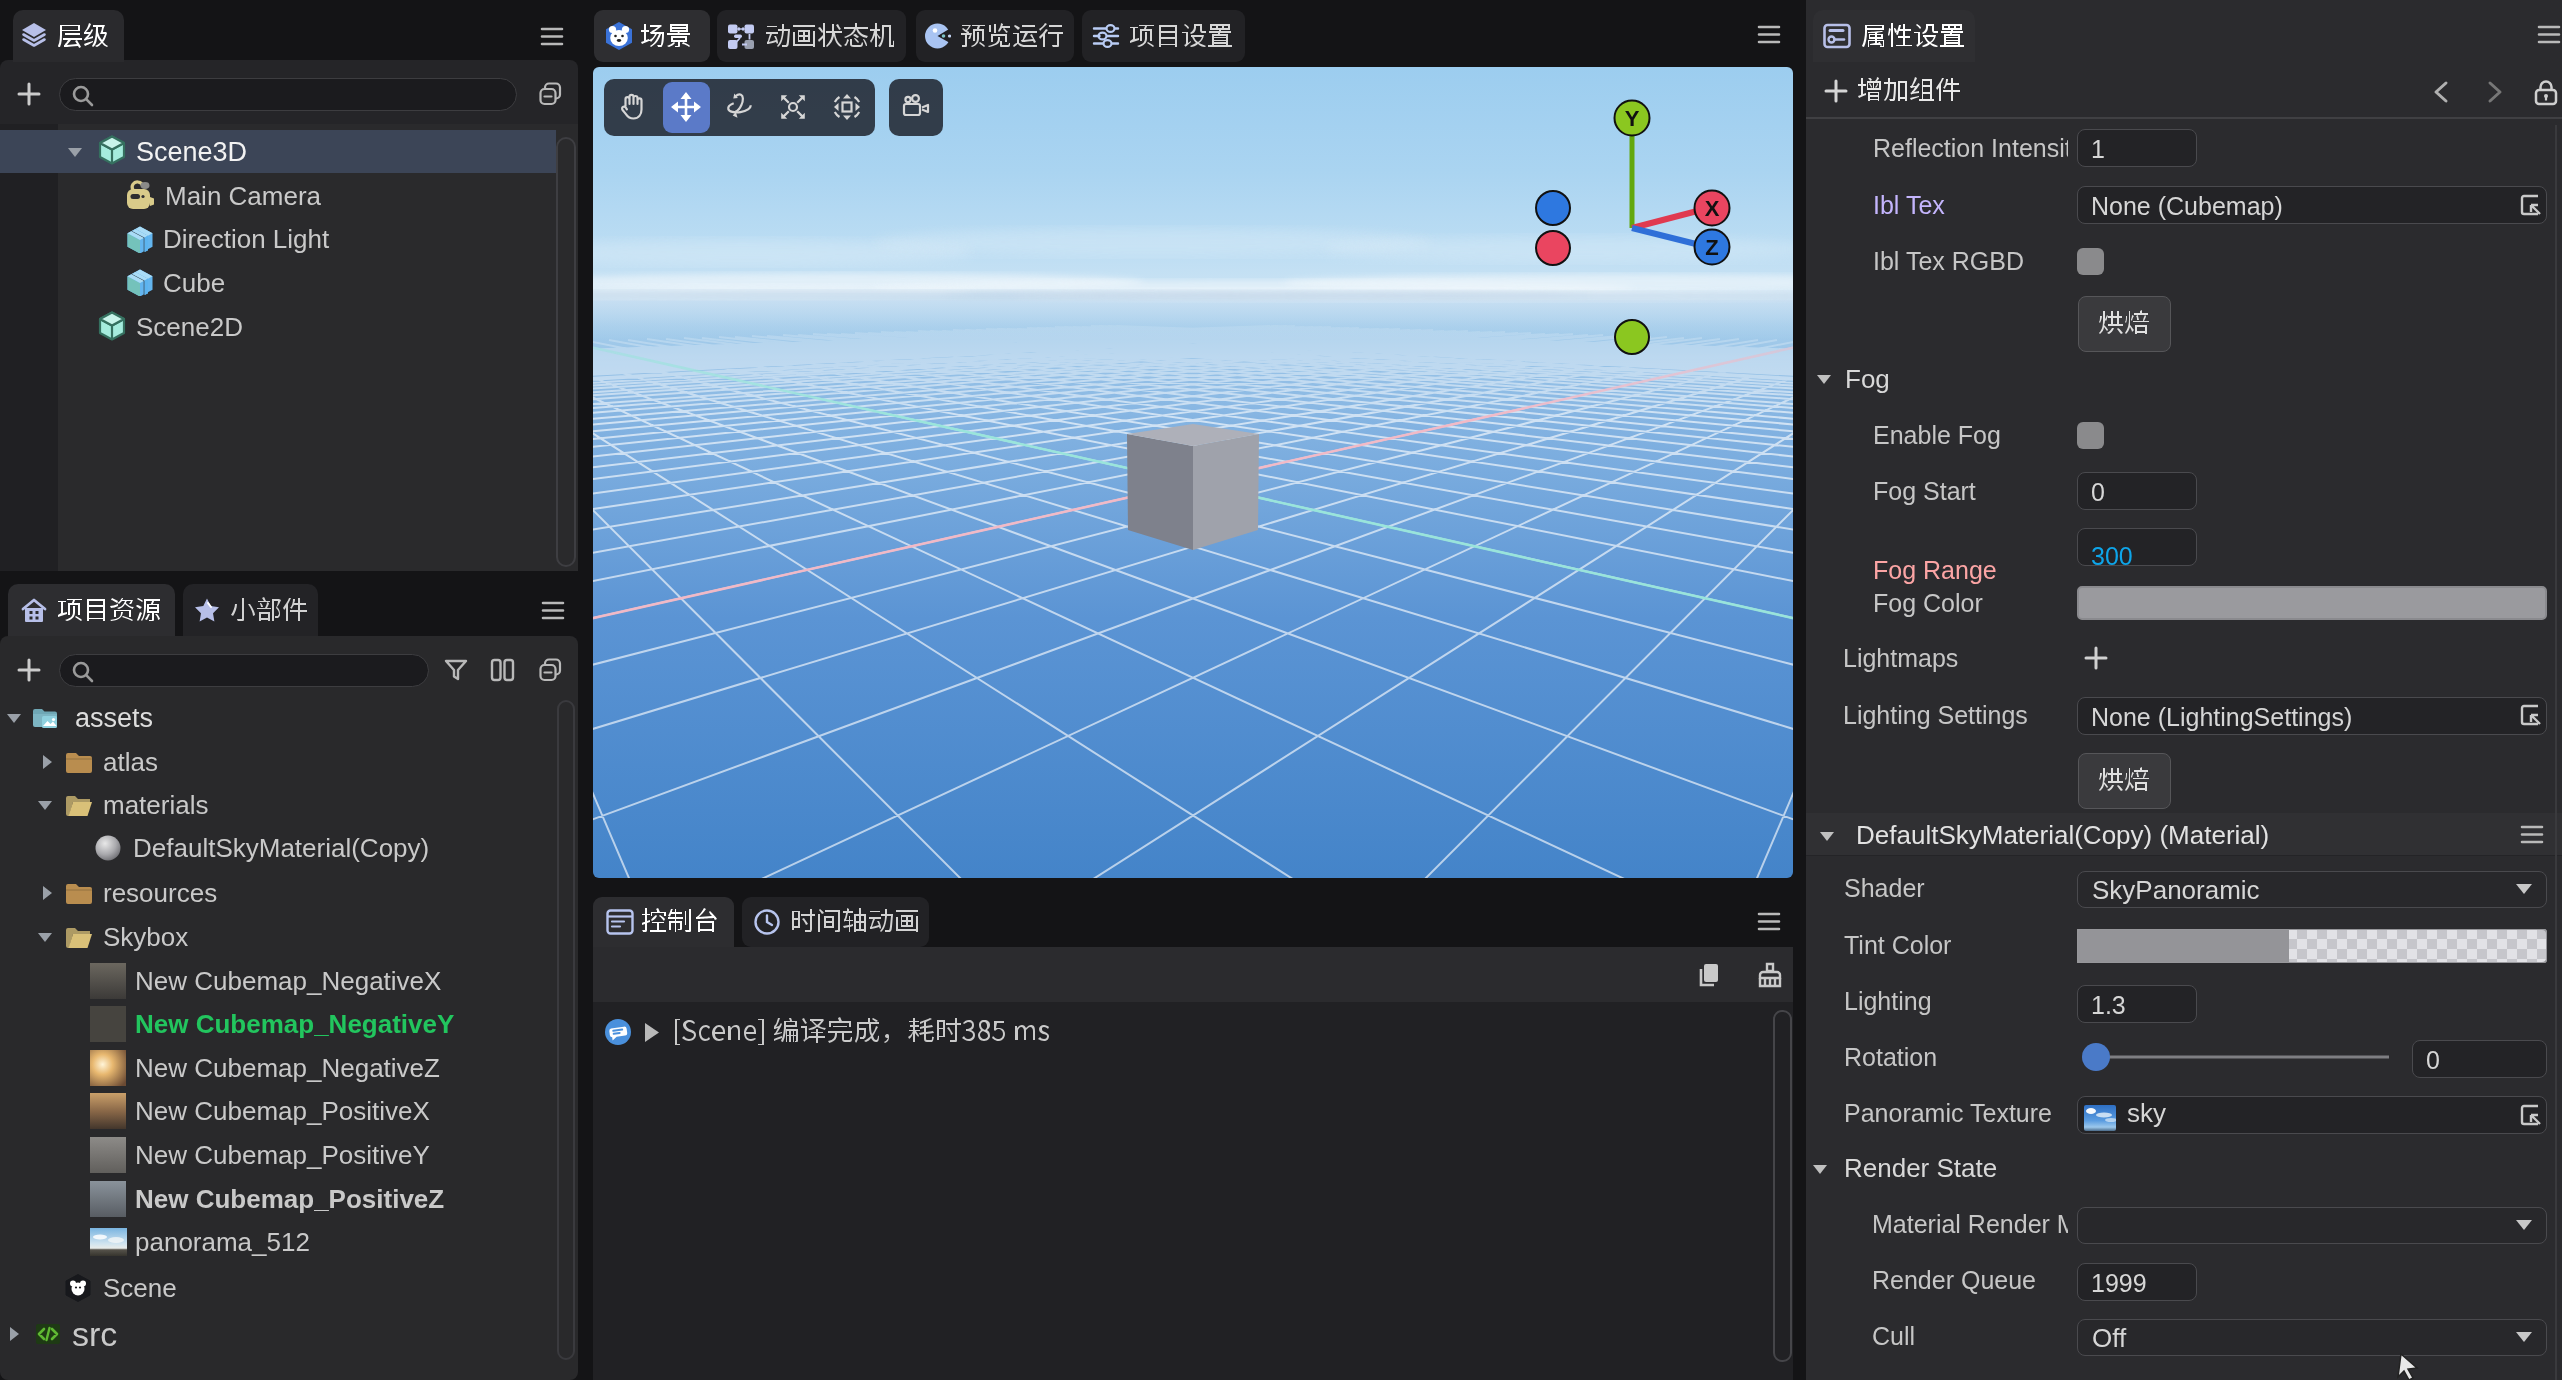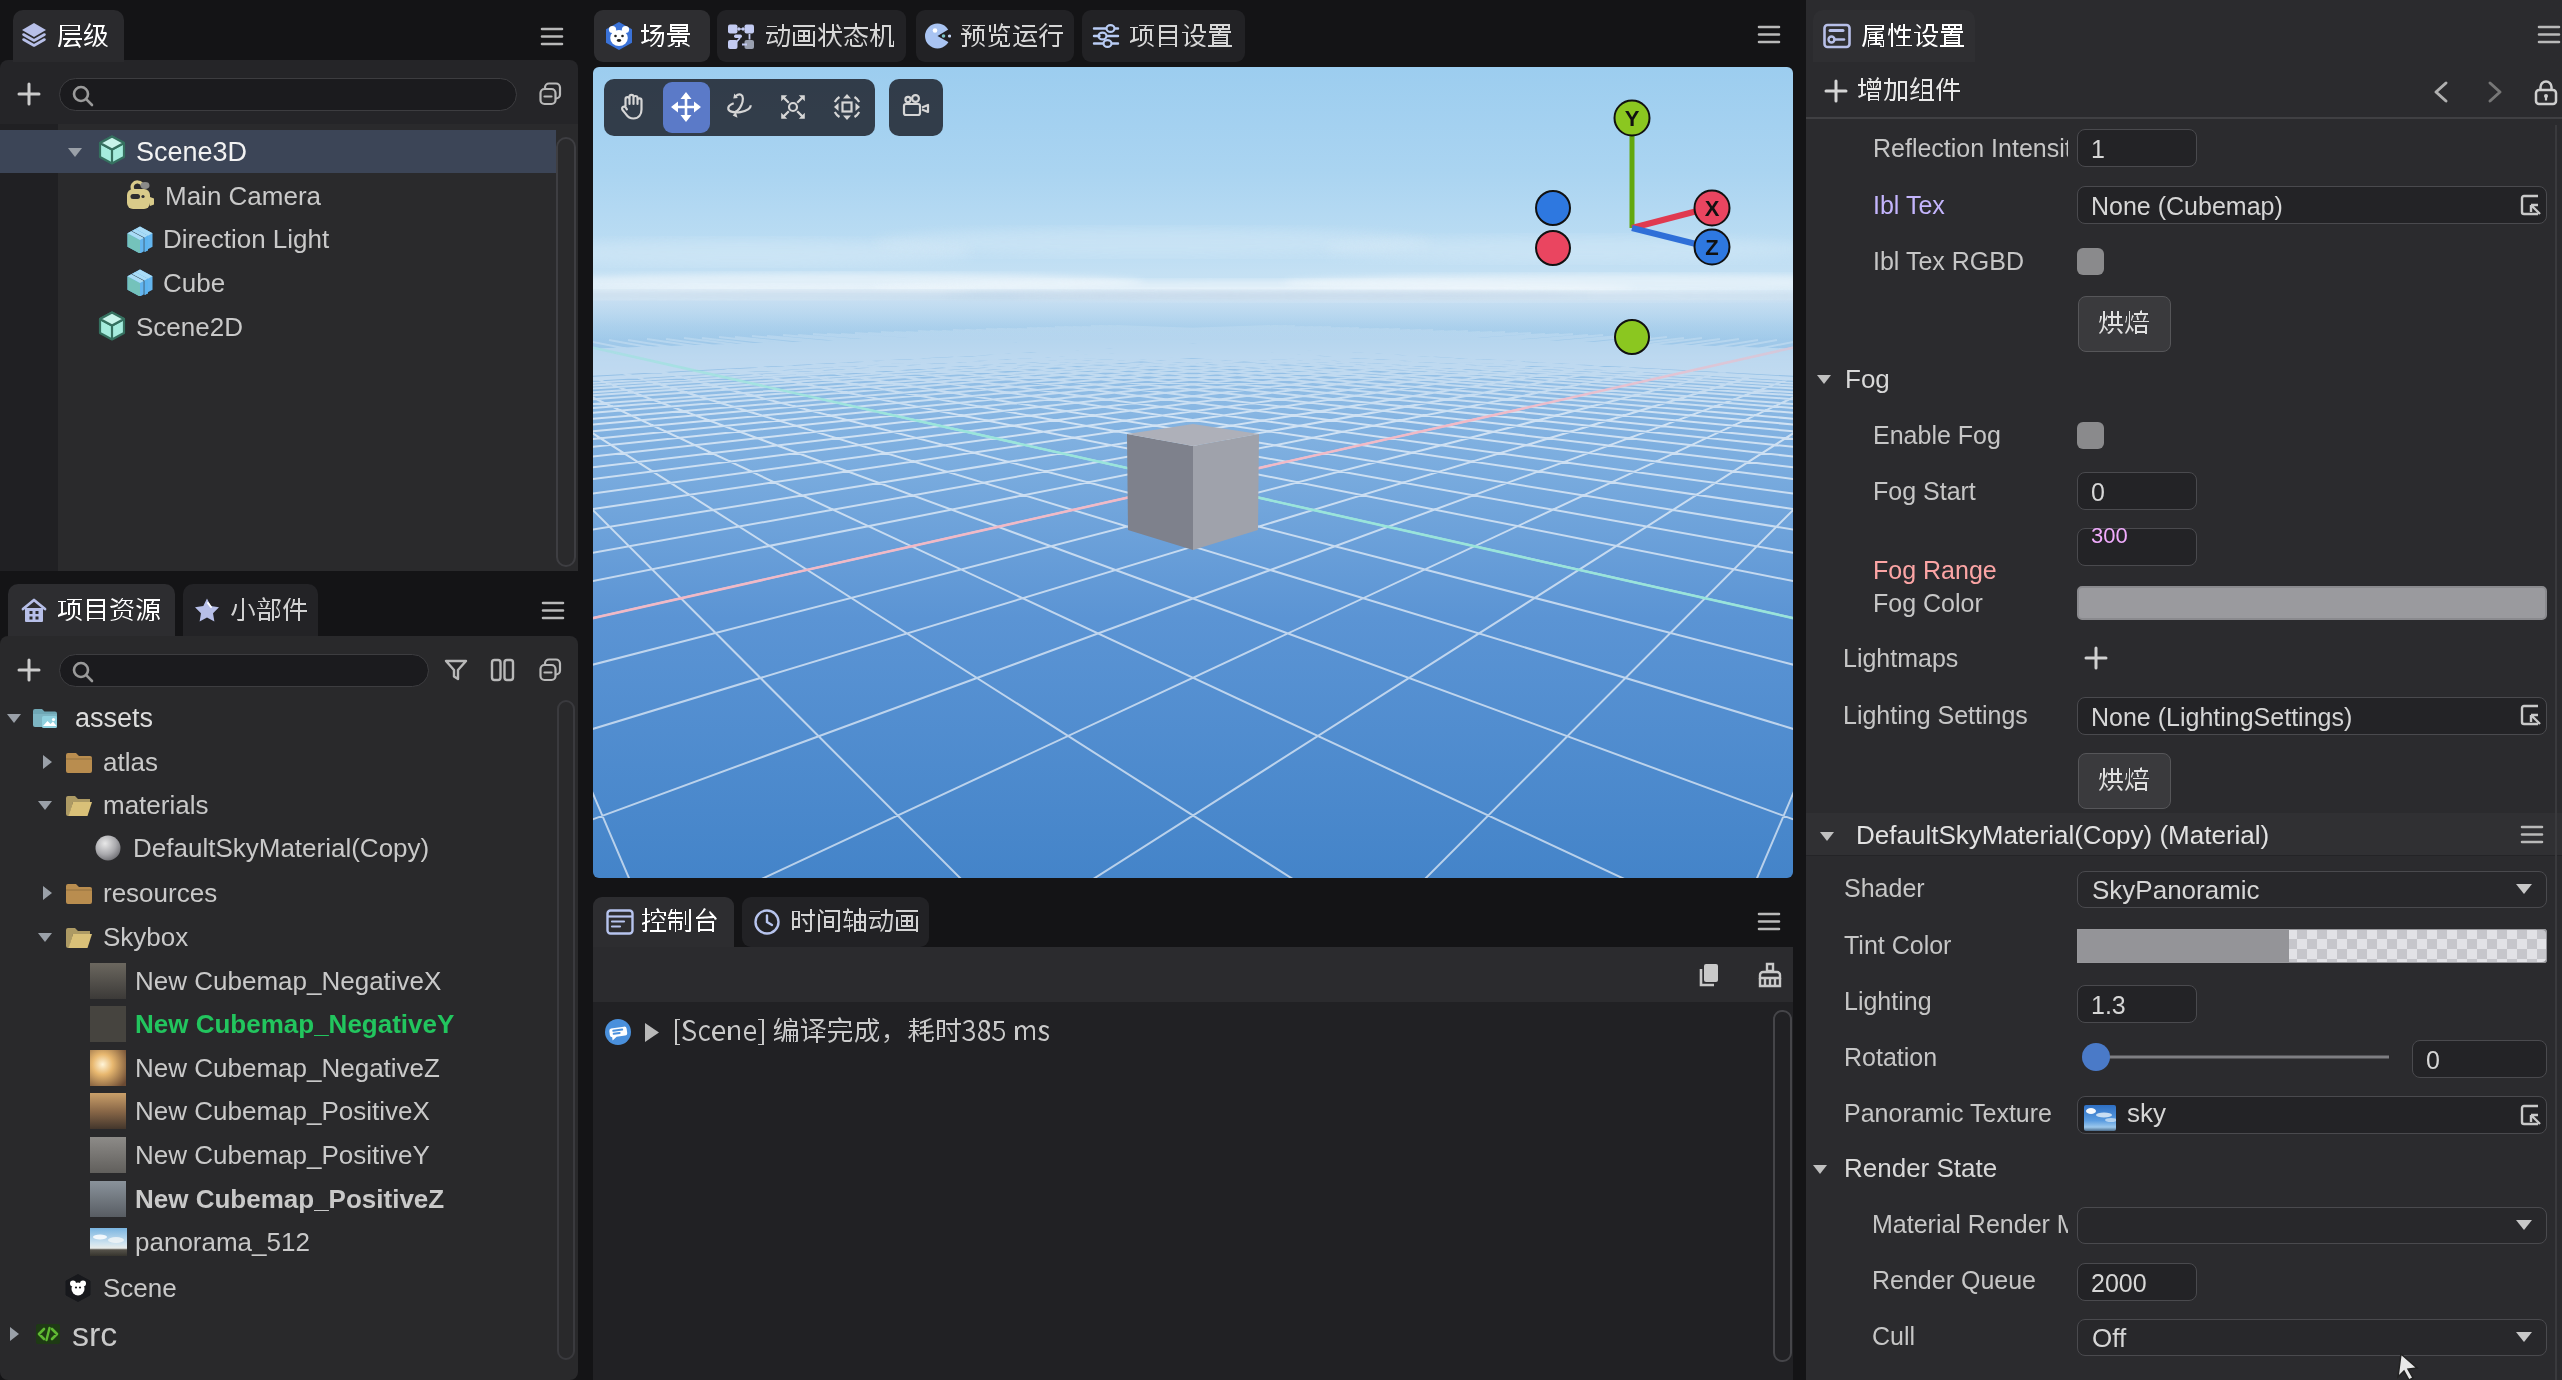--- a/index.html
+++ b/index.html
@@ -523,21 +523,21 @@
     <path d="M2 5h14L9 14Z" fill="#c0c0c0"></path>
   </svg>
 <div style="position:absolute;left:1845px;top:379px;transform:translateY(-50%);font-size:26px;color:#d8d8d8;font-weight:400;white-space:pre">Fog</div>
 <div style="position:absolute;left:1873px;top:435px;transform:translateY(-50%);font-size:25px;color:#c6c6c6;font-weight:400;white-space:pre">Enable Fog</div>
 <div style="position:absolute;left:2077px;top:422px;width:27px;height:27px;background:#8a8a8c;border-radius:6px;"></div>
 <div style="position:absolute;left:1873px;top:491px;transform:translateY(-50%);font-size:25px;color:#c6c6c6;font-weight:400;white-space:pre">Fog Start</div>
 <div style="position:absolute;left:2077px;top:472px;width:120px;height:38px;background:#232326;border-radius:8px;border:1.5px solid #4a4a4e;box-sizing:border-box;"></div>
 <div style="position:absolute;left:2091px;top:492.0px;transform:translateY(-50%);font-size:25px;color:#d6d6d6;font-weight:400;white-space:pre">0</div>
 <div style="position:absolute;left:1873px;top:570px;transform:translateY(-50%);font-size:25px;color:#fca5a5;font-weight:400;white-space:pre">Fog Range</div>
 <div style="position:absolute;left:2077px;top:528px;width:120px;height:38px;background:#232326;border-radius:8px;border:1.5px solid #4a4a4e;box-sizing:border-box;"></div>
-<div style="position:absolute;left:2091px;top:536px;transform:translateY(-50%);font-size:22px;color:#f0abfc;font-weight:400;white-space:pre">300</div>
+<div style="position:absolute;left:2091px;top:556px;transform:translateY(-50%);font-size:25px;color:#0ea5e9;font-weight:400;white-space:pre">300</div>
 <div style="position:absolute;left:1873px;top:603px;transform:translateY(-50%);font-size:25px;color:#c6c6c6;font-weight:400;white-space:pre">Fog Color</div>
 <div style="position:absolute;left:2077px;top:586px;width:470px;height:34px;background:#9a9a9e;border-radius:5px;border:2px solid #8a8a8e;box-sizing:border-box;"></div>
 <div style="position:absolute;left:1843px;top:658px;transform:translateY(-50%);font-size:25px;color:#c6c6c6;font-weight:400;white-space:pre">Lightmaps</div>
 <svg style="position:absolute;left:2083px;top:645px;" width="26" height="26" viewBox="0 0 26 26">
     <path d="M13 3v20M3 13h20" stroke="#d0d0d0" stroke-width="3" stroke-linecap="round"></path>
   </svg>
 <div style="position:absolute;left:1843px;top:715px;transform:translateY(-50%);font-size:25px;color:#c6c6c6;font-weight:400;white-space:pre">Lighting Settings</div>
 <div style="position:absolute;left:2077px;top:697px;width:470px;height:38px;background:#232326;border-radius:8px;border:1.5px solid #4a4a4e;box-sizing:border-box;"></div>
 <div style="position:absolute;left:2091px;top:717.0px;transform:translateY(-50%);font-size:25px;color:#d6d6d6;font-weight:400;white-space:pre">None (LightingSettings)</div>
 <svg style="position:absolute;left:2518px;top:702px;" width="26" height="26" viewBox="0 0 26 26">
@@ -610,21 +610,21 @@
     <path d="M2 5h14L9 14Z" fill="#c0c0c0"></path>
   </svg>
 <div style="position:absolute;left:1844px;top:1168px;transform:translateY(-50%);font-size:26px;color:#d8d8d8;font-weight:400;white-space:pre">Render State</div>
 <div style="position:absolute;left:1872px;top:1224px;transform:translateY(-50%);font-size:25px;color:#c6c6c6;white-space:pre;width:196px;overflow:hidden">Material Render M</div>
 <div style="position:absolute;left:2077px;top:1207px;width:470px;height:37px;background:#28282b;border-radius:8px;border:1.5px solid #4a4a4e;box-sizing:border-box;"></div>
 <svg style="position:absolute;left:2515px;top:1219px;" width="18" height="12" viewBox="0 0 18 12">
     <path d="M1 1h16l-8 10Z" fill="#c8c8c8"></path>
   </svg>
 <div style="position:absolute;left:1872px;top:1280px;transform:translateY(-50%);font-size:25px;color:#c6c6c6;font-weight:400;white-space:pre">Render Queue</div>
 <div style="position:absolute;left:2077px;top:1263px;width:120px;height:38px;background:#232326;border-radius:8px;border:1.5px solid #4a4a4e;box-sizing:border-box;"></div>
-<div style="position:absolute;left:2091px;top:1283.0px;transform:translateY(-50%);font-size:25px;color:#d6d6d6;font-weight:400;white-space:pre">2000</div>
+<div style="position:absolute;left:2091px;top:1283.0px;transform:translateY(-50%);font-size:25px;color:#d6d6d6;font-weight:400;white-space:pre">1999</div>
 <div style="position:absolute;left:1872px;top:1336px;transform:translateY(-50%);font-size:25px;color:#c6c6c6;font-weight:400;white-space:pre">Cull</div>
 <div style="position:absolute;left:2077px;top:1319px;width:470px;height:37px;background:#28282b;border-radius:8px;border:1.5px solid #4a4a4e;box-sizing:border-box;"></div>
 <div style="position:absolute;left:2092px;top:1338px;transform:translateY(-50%);font-size:26px;color:#d6d6d6;font-weight:400;white-space:pre">Off</div>
 <svg style="position:absolute;left:2515px;top:1331px;" width="18" height="12" viewBox="0 0 18 12">
     <path d="M1 1h16l-8 10Z" fill="#c8c8c8"></path>
   </svg>
 <div style="position:absolute;left:2555px;top:125px;width:2px;height:1255px;background:#3a3a3d;"></div>
 <svg style="position:absolute;left:2395px;top:1352px;" width="30" height="28" viewBox="0 0 30 28">
     <path d="M6 2l16 14-9 1 5 9-4 2-5-9-6 6Z" fill="#e8e8e8" stroke="#222" stroke-width="1.5"></path>
   </svg>

